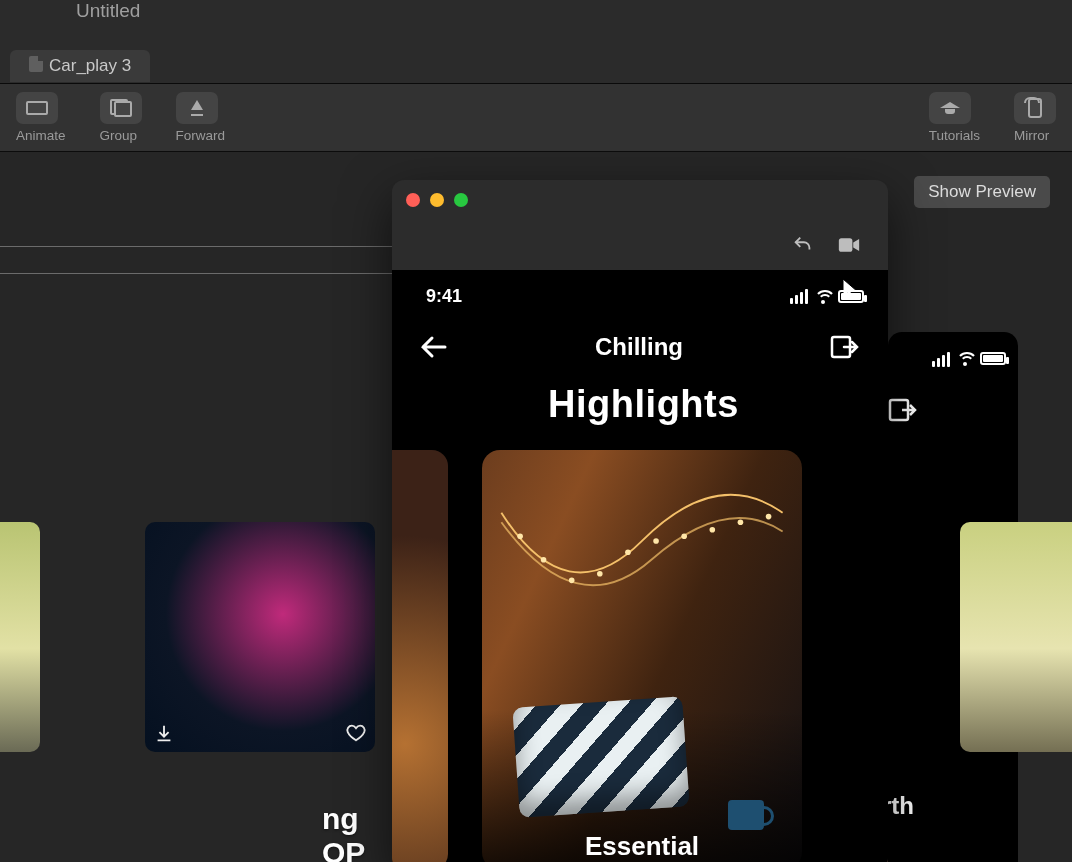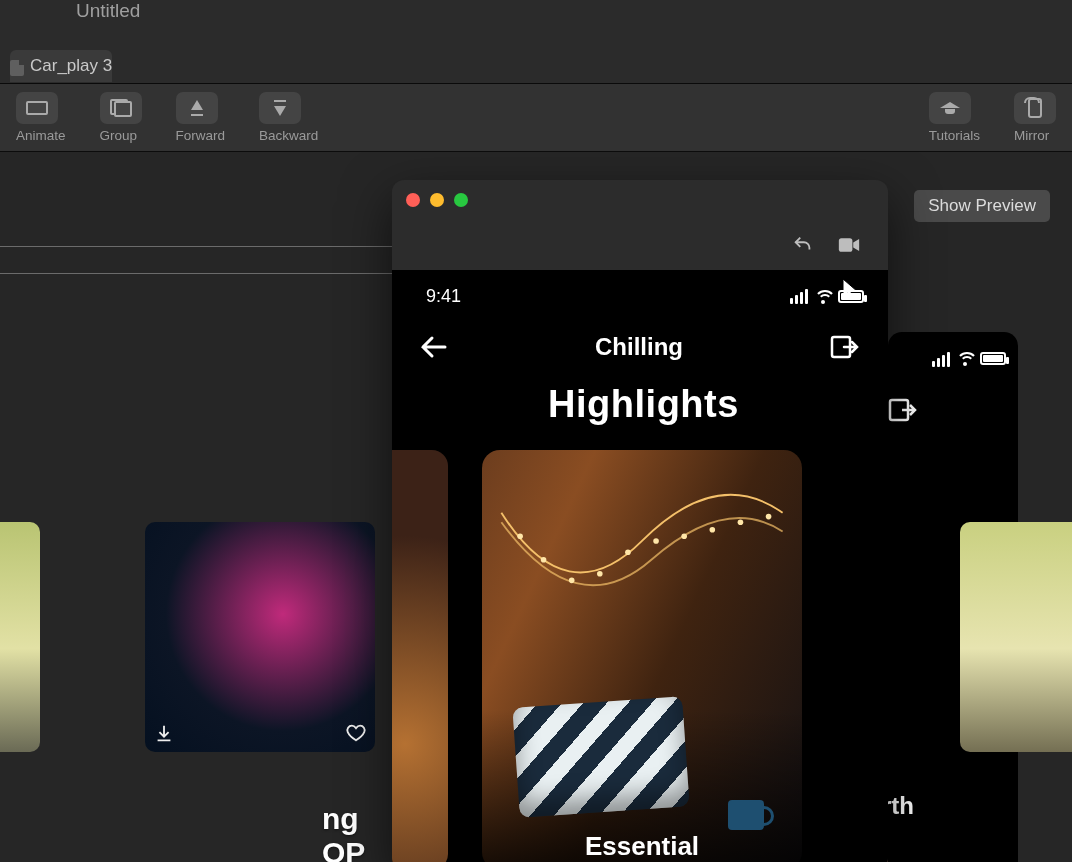--- a/index.html
+++ b/index.html
@@ -23,22 +23,22 @@
 
     .tabs-area {
       background: #2b2b2b;
       height: 36px;
       display: flex;
       align-items: center;
       padding-left: 10px;
       border-bottom: 1px solid #0a0a0a;
     }
     .tab {
-      display: flex; align-items: flex-end; gap: 6px;
-      background: #3a3a3a; padding: 6px 0;
+      display: flex; align-items: flex-start; gap: 6px;
+      background: #3a3a3a; padding: 6px 19px;
       border-radius: 6px 6px 0 0;
       font-size: 17px; color: #c9c9c9;
     }
     .doc-icon {
       width: 14px; height: 16px; background: #5f5f5f;
       border-radius: 2px; position: relative;
     }
     .doc-icon::after {
       content: ""; position: absolute; top: 0; right: 0;
       width: 5px; height: 5px; background: #3a3a3a;
@@ -166,21 +166,21 @@
       background: linear-gradient(180deg, #c9d080 0%, #e7e4b0 55%, #746f53 100%);
     }
     .bg-label-partial {
       position: absolute; left: 322px; top: 650px;
       font-size: 30px; font-weight: 700; color: #fff;
       text-shadow: 0 1px 3px rgba(0,0,0,.5);
     }
 
     
     .show-preview {
-      position: absolute; top: 38px; right: 22px;
+      position: absolute; top: 24px; right: 22px;
       background: #4a4a4a; color: #dcdcdc;
       font-size: 17px; padding: 6px 14px; border-radius: 5px;
     }
 
     
     .bg-phone {
       position: absolute; top: 180px; left: 888px;
       width: 130px; height: 700px;
       background: #000; border-radius: 14px;
       color: #fff;
@@ -231,21 +231,21 @@
     }
     .cursor-pointer svg { filter: drop-shadow(0 0 2px rgba(0,0,0,.8)); }
 
     .phone-surface {
       flex: 1; background: #000; color: #fff;
       display: flex; flex-direction: column;
       margin: 0; padding: 0;
     }
     .status-bar {
       display: flex; justify-content: space-between; align-items: center;
-      padding: 16px 24px 8px 34px; font-size: 18px; font-weight: 400;
+      padding: 16px 24px 8px 34px; font-size: 18px; font-weight: 700;
     }
     .status-icons { display: flex; gap: 6px; align-items: center; }
     .bars { display: flex; gap: 2px; align-items: flex-end; }
     .bars span { width: 3px; background: #fff; border-radius: 1px; }
     .bars span:nth-child(1){height:6px}.bars span:nth-child(2){height:9px}
     .bars span:nth-child(3){height:12px}.bars span:nth-child(4){height:15px}
     .wifi { width: 18px; height: 14px; position: relative; }
     .wifi::before, .wifi::after {
       content: ""; position: absolute; border: 2px solid #fff; border-radius: 50%;
       border-color: #fff transparent transparent transparent;
@@ -341,26 +341,20 @@
     <div class="tb-icon">
         <div class="icn-group"></div>
       </div>
     <span>Group</span>
   </div>
   <div class="tb-btn">
     <div class="tb-icon">
         <div class="icn-forward"></div>
       </div>
     <span>Forward</span>
-  </div>
-  <div class="tb-btn">
-    <div class="tb-icon">
-        <div class="icn-backward"></div>
-      </div>
-    <span>Backward</span>
   </div>
 
   <div class="tb-spacer"></div>
 
   <div class="tb-btn">
     <div class="tb-icon">
         <div class="icn-tutorials"></div>
       </div>
     <span>Tutorials</span>
   </div>

